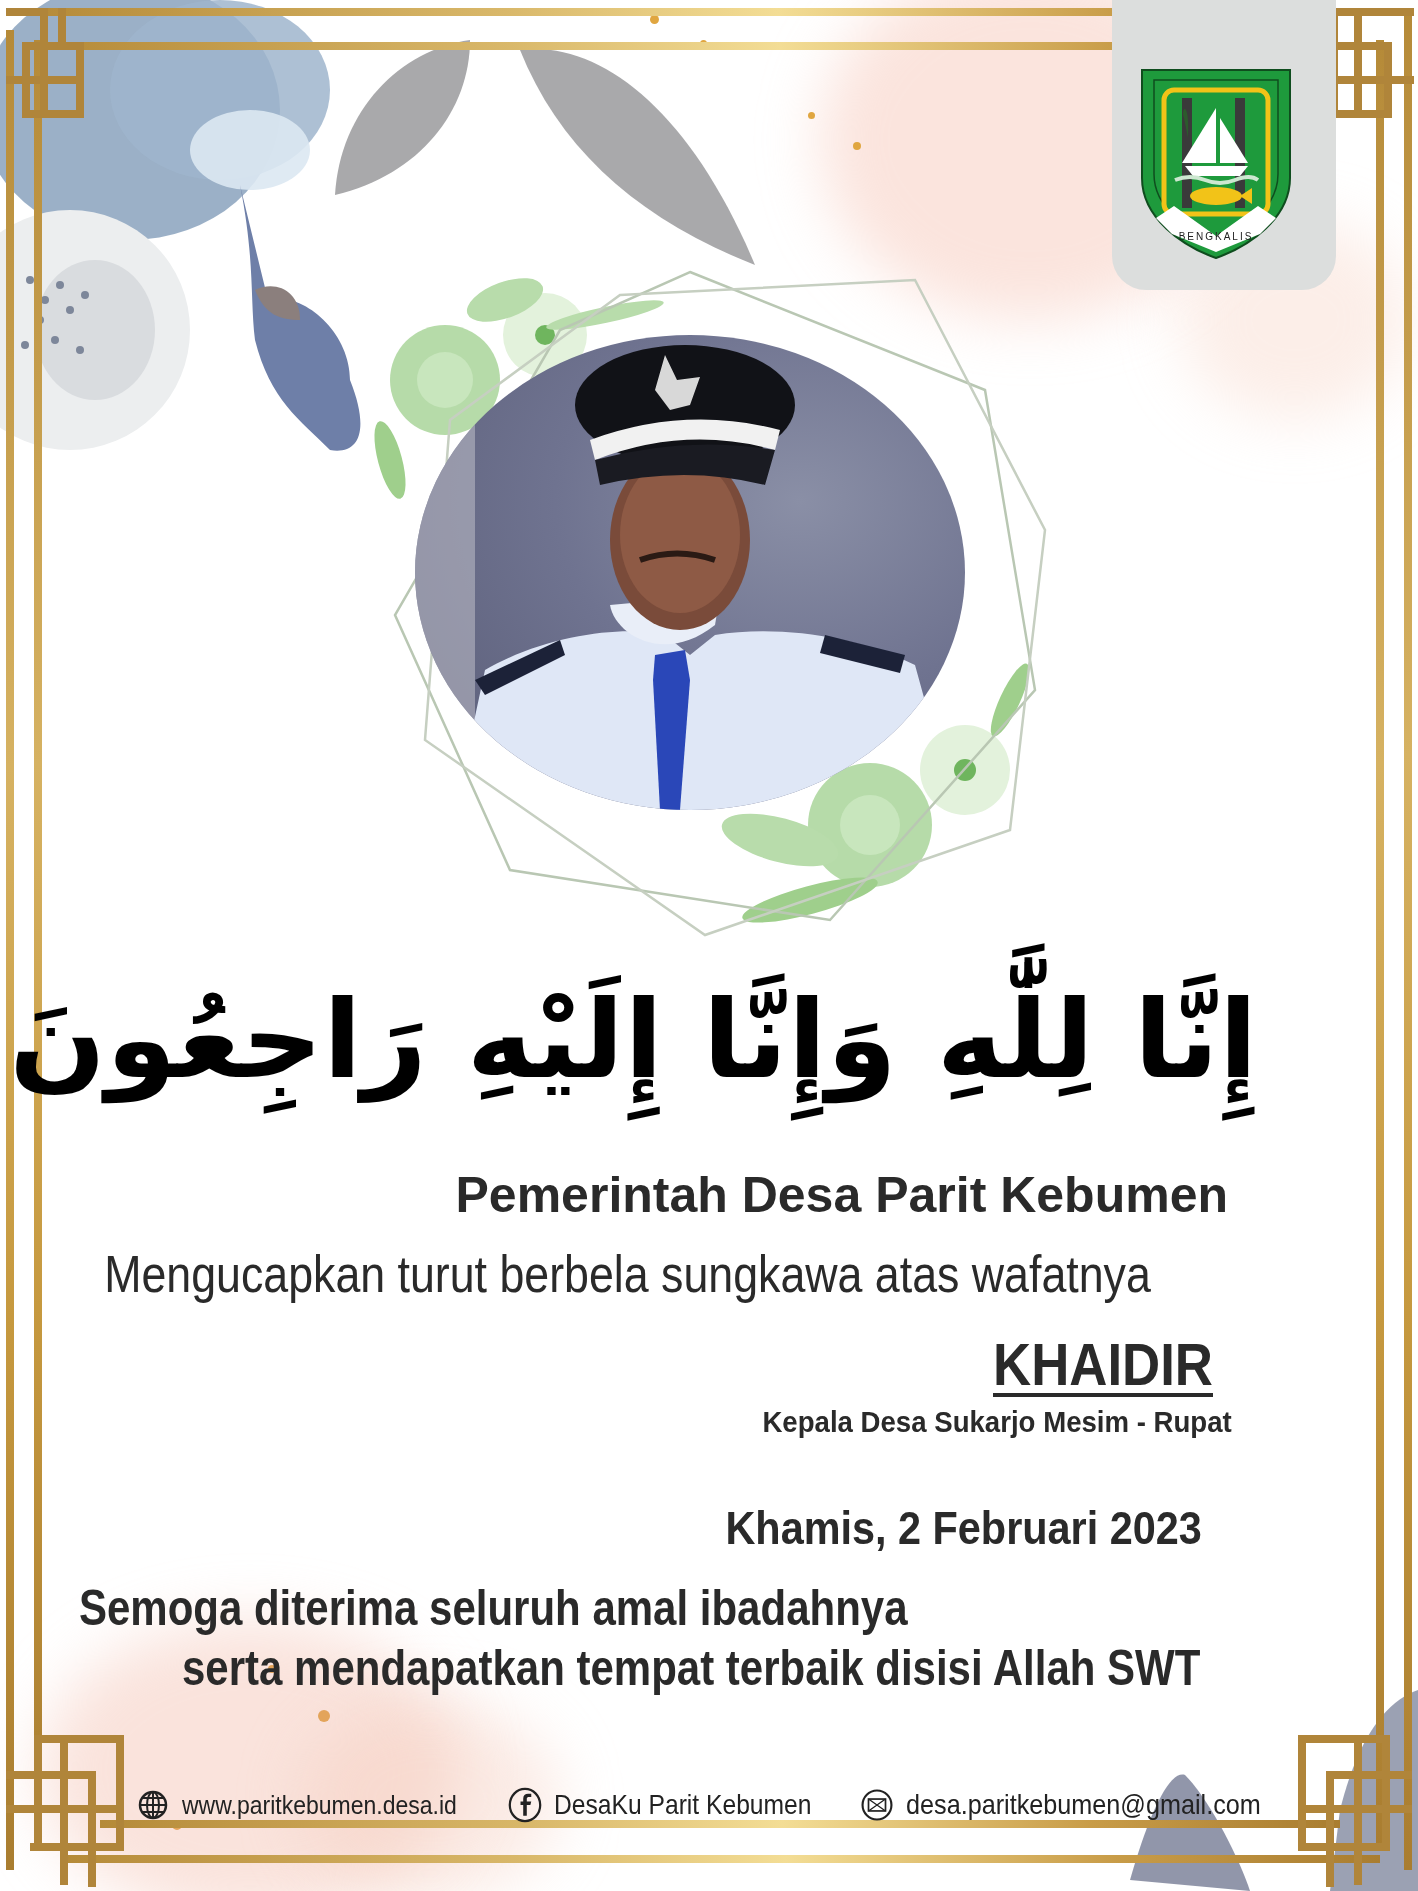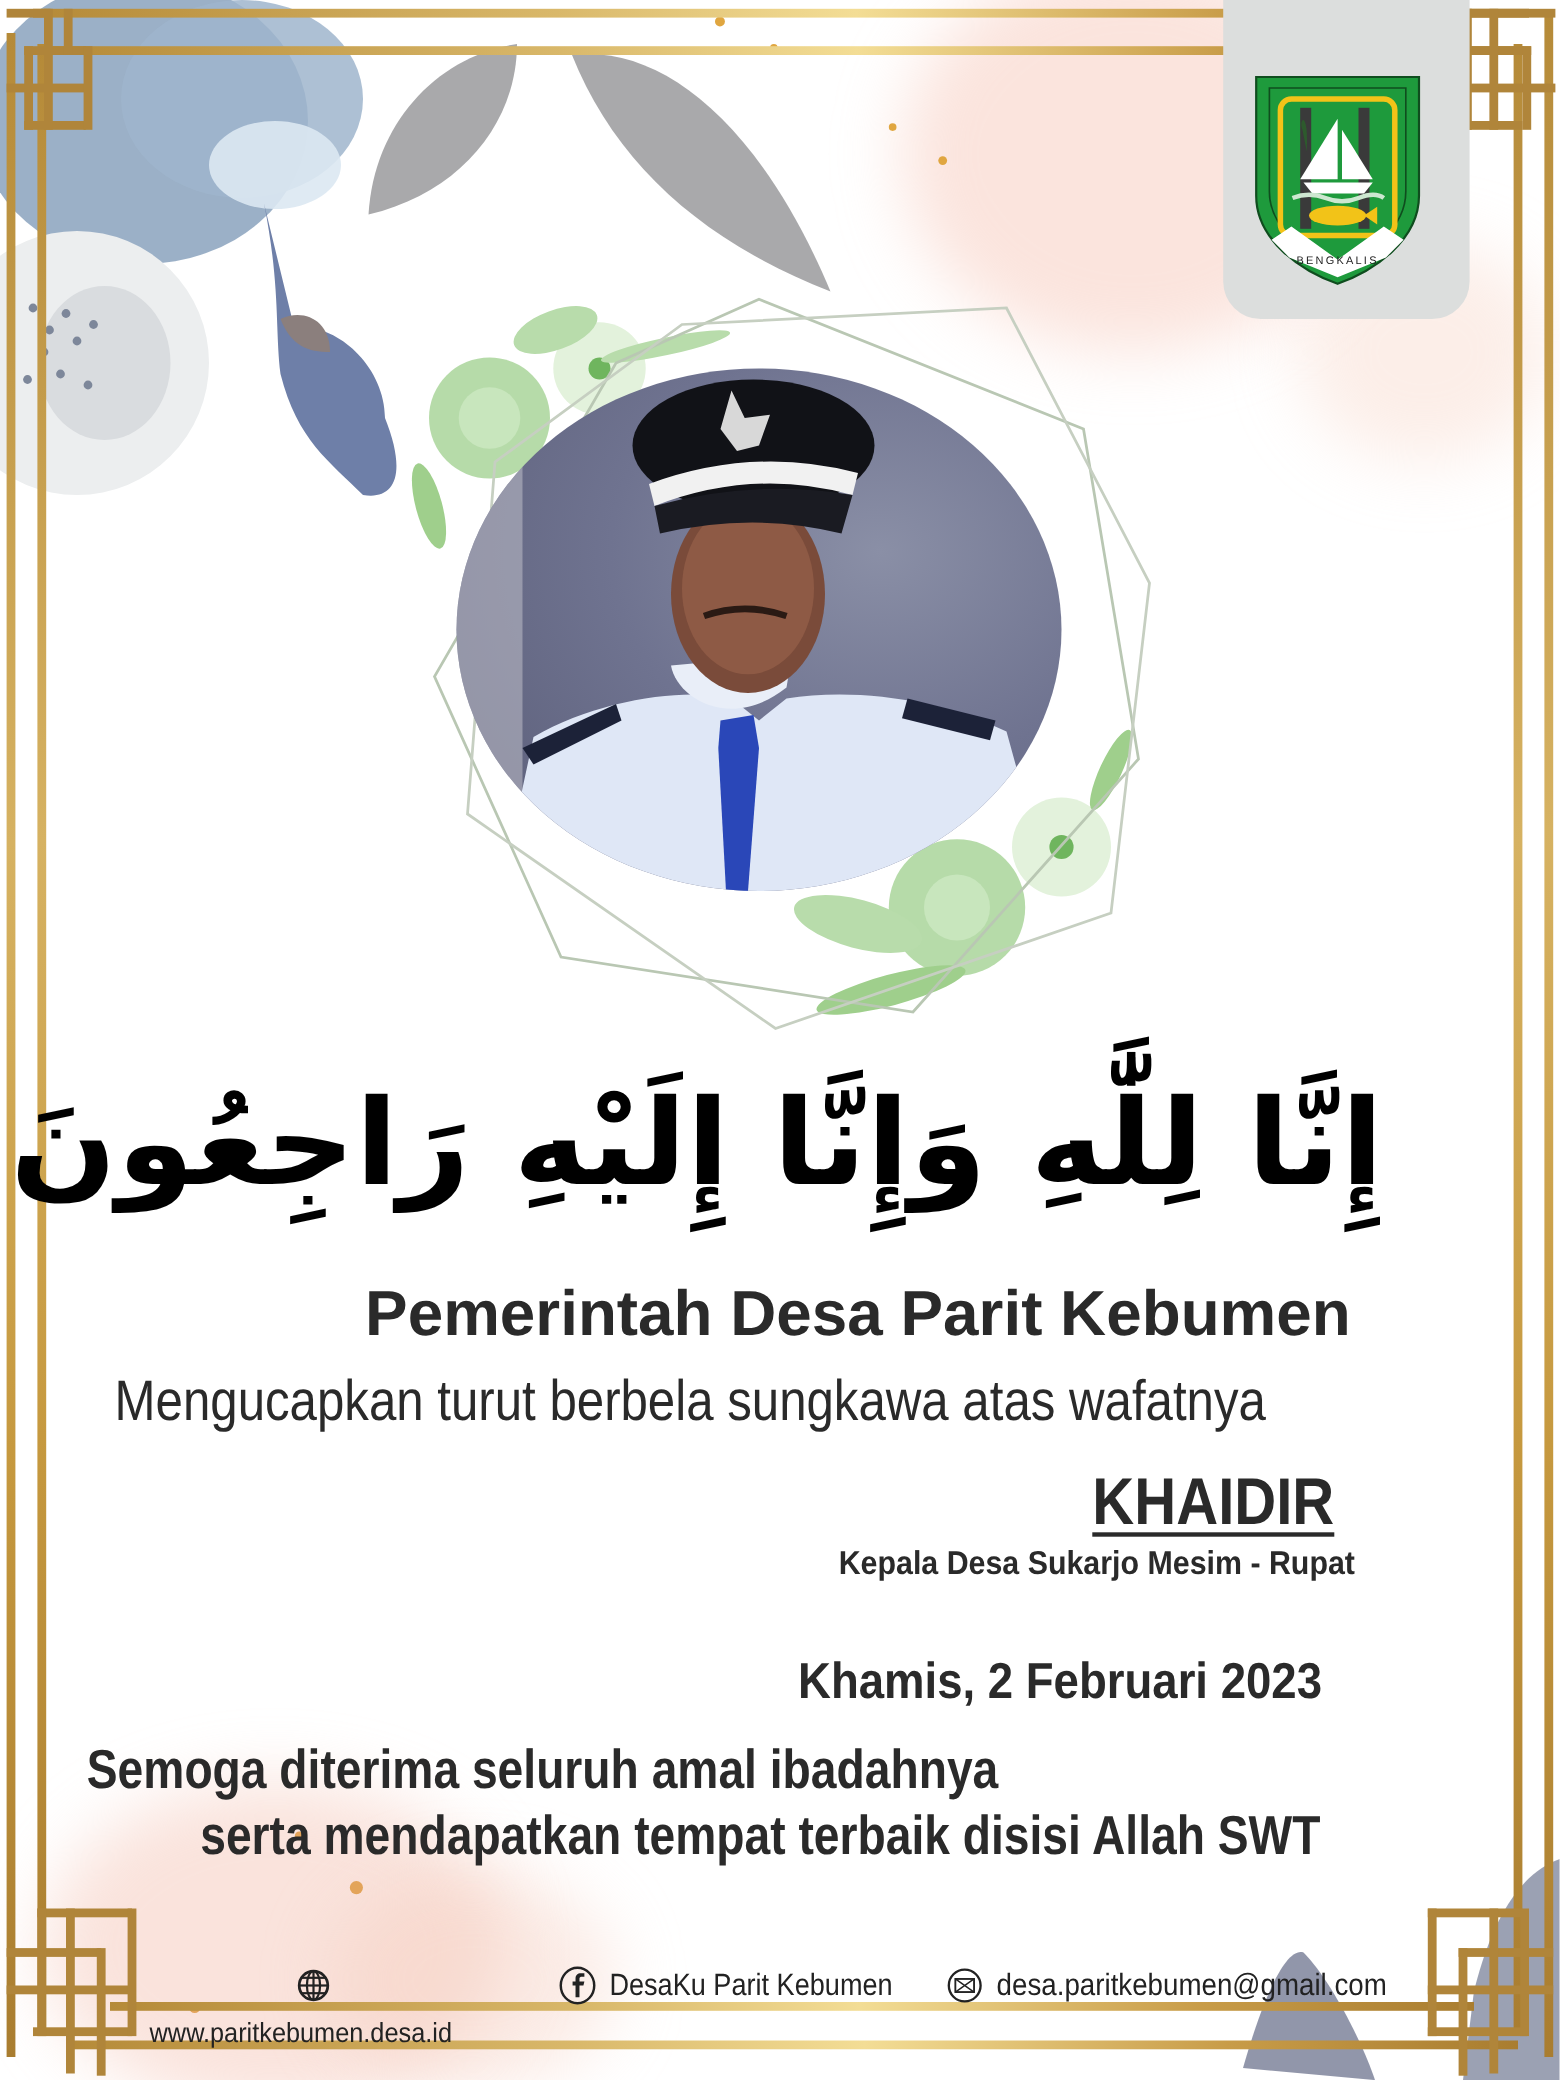--- a/index.html
+++ b/index.html
@@ -198,21 +198,21 @@
     <path d="M180 125 Q 270 100 360 115 L 350 150 Q 270 130 185 150 Z" fill="#1a1b22"></path>
     <path d="M250 20 L 262 45 L 285 42 L 275 70 L 255 75 L 240 55 Z" fill="#d8d8d8"></path>
   </svg>
 </div>
 
 <div class="line-text" style="top:945px;height:190px;">
   <span style="display:inline-block;direction:rtl;font-family:'DejaVu Sans',sans-serif;font-size:108px;font-weight:bold;line-height:190px;color:#000;transform:scaleX(1.05);">إِنَّا لِلَّٰهِ وَإِنَّا إِلَيْهِ رَاجِعُونَ</span>
 </div>
 
 <div class="line-text" style="top:1160px;height:70px;">
-  <span class="condensed" style="font-size:58px;font-weight:bold;line-height:70px;color:#2a2a2a;transform:scaleX(1.0);">Pemerintah Desa Parit Kebumen</span>
+  <span class="condensed" style="font-size:50px;font-weight:bold;line-height:70px;color:#2a2a2a;transform:scaleX(1.0);">Pemerintah Desa Parit Kebumen</span>
 </div>
 
 <div class="line-text" style="top:1244px;height:60px;left:8px;">
   <span class="condensed" style="font-size:52px;line-height:60px;color:#2a2a2a;transform:scaleX(0.86);">Mengucapkan turut berbela sungkawa atas wafatnya</span>
 </div>
 
 <div class="line-text" style="top:1330px;height:70px;">
   <span class="condensed" style="font-size:60px;font-weight:bold;line-height:70px;color:#2a2a2a;text-decoration:underline;text-decoration-thickness:4px;text-underline-offset:8px;transform:scaleX(0.88);">KHAIDIR</span>
 </div>
 
@@ -224,21 +224,21 @@
   <span class="condensed" style="font-size:46px;font-weight:bold;line-height:56px;color:#2a2a2a;transform:scaleX(0.9);">Khamis, 2 Februari 2023</span>
 </div>
 
 <div class="abs" style="left:0;top:1578px;width:1300px;text-align:left;white-space:nowrap;">
   <span class="condensed" style="font-size:50px;font-weight:bold;line-height:60px;color:#2a2a2a;transform:scaleX(0.84);">Semoga diterima seluruh amal ibadahnya</span>
 </div>
 <div class="abs" style="left:0;top:1638px;width:1382px;text-align:center;white-space:nowrap;">
   <span class="condensed" style="font-size:50px;font-weight:bold;line-height:60px;color:#2a2a2a;transform:scaleX(0.84);">serta mendapatkan tempat terbaik disisi Allah SWT</span>
 </div>
 
-<div class="footer-item" style="left:136px;flex-direction:column;">
+<div class="footer-item" style="left:136px;">
   <span class="ficon">
     <svg width="30" height="30" viewBox="0 0 30 30">
         <circle cx="15" cy="15" r="13" fill="none" stroke="#222" stroke-width="2.5"></circle>
         <ellipse cx="15" cy="15" rx="6" ry="13" fill="none" stroke="#222" stroke-width="2"></ellipse>
         <line x1="2" y1="15" x2="28" y2="15" stroke="#222" stroke-width="2"></line>
         <line x1="4" y1="8" x2="26" y2="8" stroke="#222" stroke-width="2"></line>
         <line x1="4" y1="22" x2="26" y2="22" stroke="#222" stroke-width="2"></line>
         <line x1="15" y1="2" x2="15" y2="28" stroke="#222" stroke-width="2"></line>
       </svg>
   </span>

